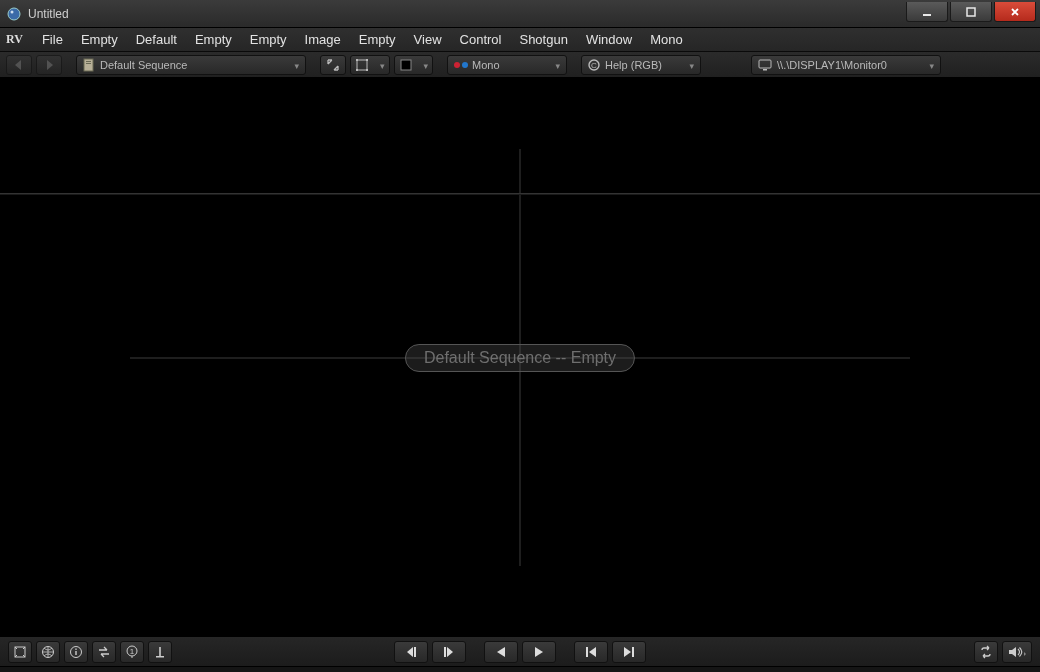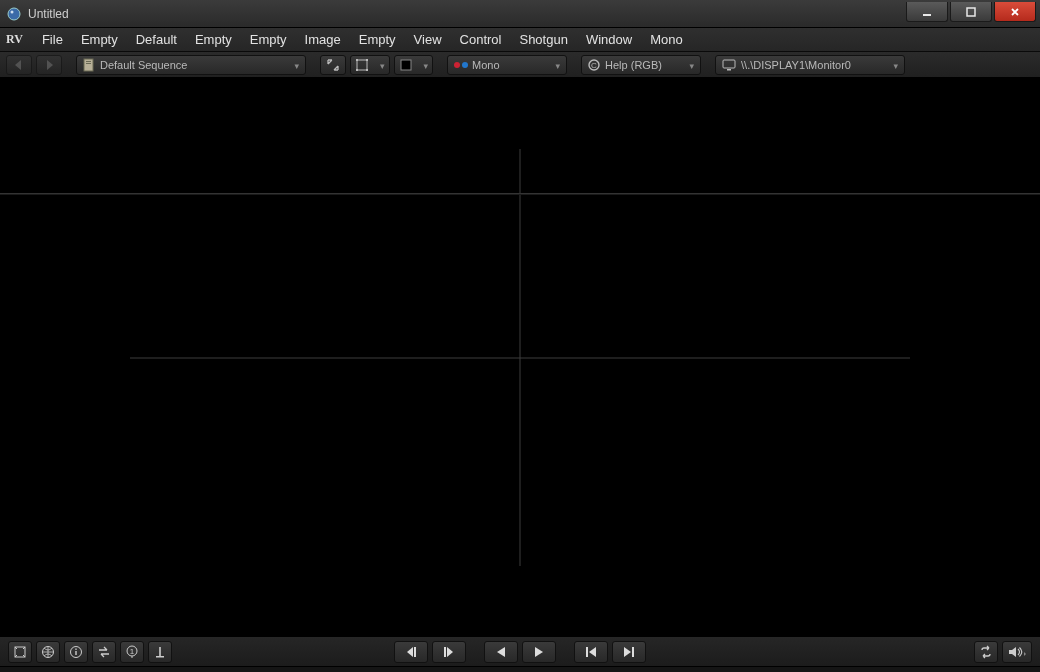--- a/index.html
+++ b/index.html
@@ -204,36 +204,37 @@
           <circle cx="6" cy="6" r="5" fill="none" stroke="#bbb" stroke-width="1.4"></circle>
           <text x="6" y="9" font-size="8" text-anchor="middle" fill="#bbb" font-family="monospace">C</text>
         </svg>
     </span>
     <span>Help (RGB)</span>
     <span style="flex:1"></span>
       <span class="caret"></span>
   </div>
   <div class="sep"></div>
 
-  <div class="tdrop" style="min-width:190px;">
+  <div class="tdrop" style="min-width:190px;margin-left:36px;">
     <span class="icon-slot">
       <svg width="14" height="12">
           <rect x="1" y="1" width="12" height="8" rx="1" fill="none" stroke="#bbb"></rect>
           <rect x="5" y="10" width="4" height="1.5" fill="#bbb"></rect>
         </svg>
     </span>
     <span>\\.\DISPLAY1\Monitor0</span>
     <span style="flex:1"></span>
       <span class="caret"></span>
   </div>
 </div>
 
 <div class="viewport-wrap">
   <div class="viewport"></div>
   <div class="divider-top"></div>
+  <div class="center-pill">Default Sequence -- Empty</div>
 </div>
 
 <div class="bottombar">
   <div class="bb-group">
     <div class="bbtn">
         <svg width="14" height="14">
           <rect x="2" y="2" width="10" height="10" fill="none" stroke="#ccc"></rect>
           <path d="M5 7 L9 7 M7 5 L7 9" stroke="#ccc" opacity=".0"></path>
           <path d="M4 4 L2 2 M10 4 L12 2 M4 10 L2 12 M10 10 L12 12" stroke="#ccc" stroke-width="1"></path>
         </svg>

